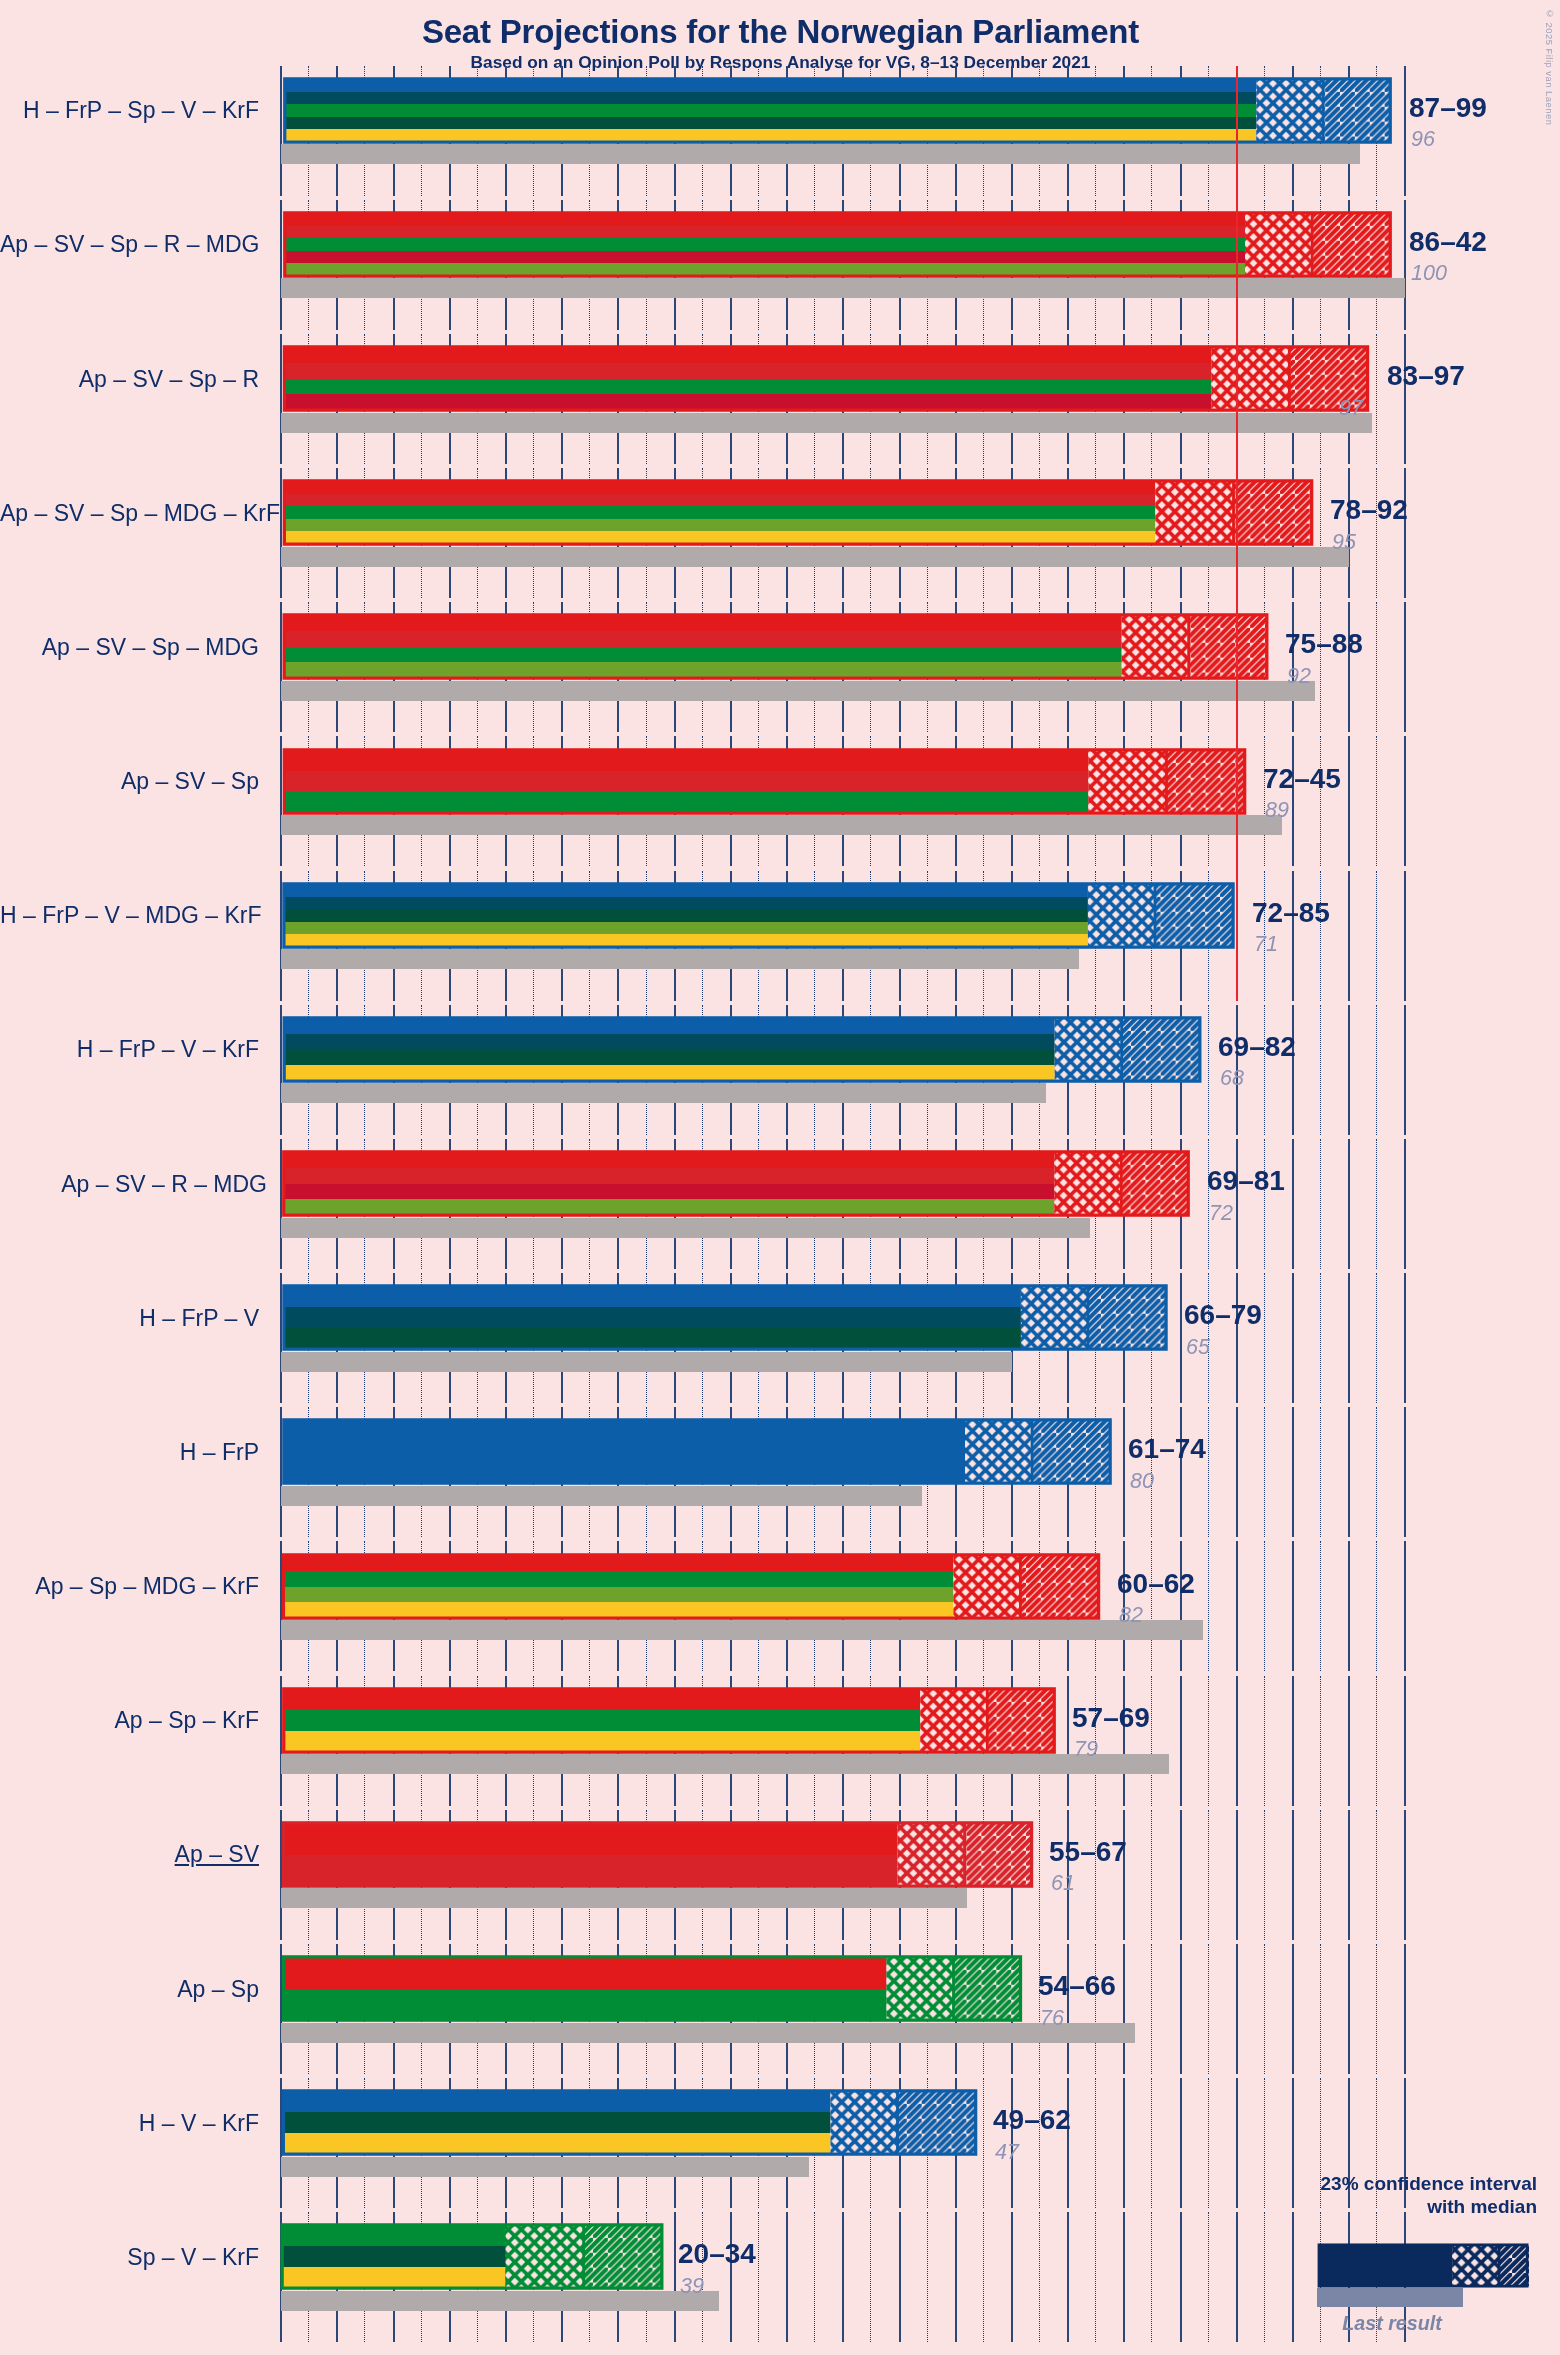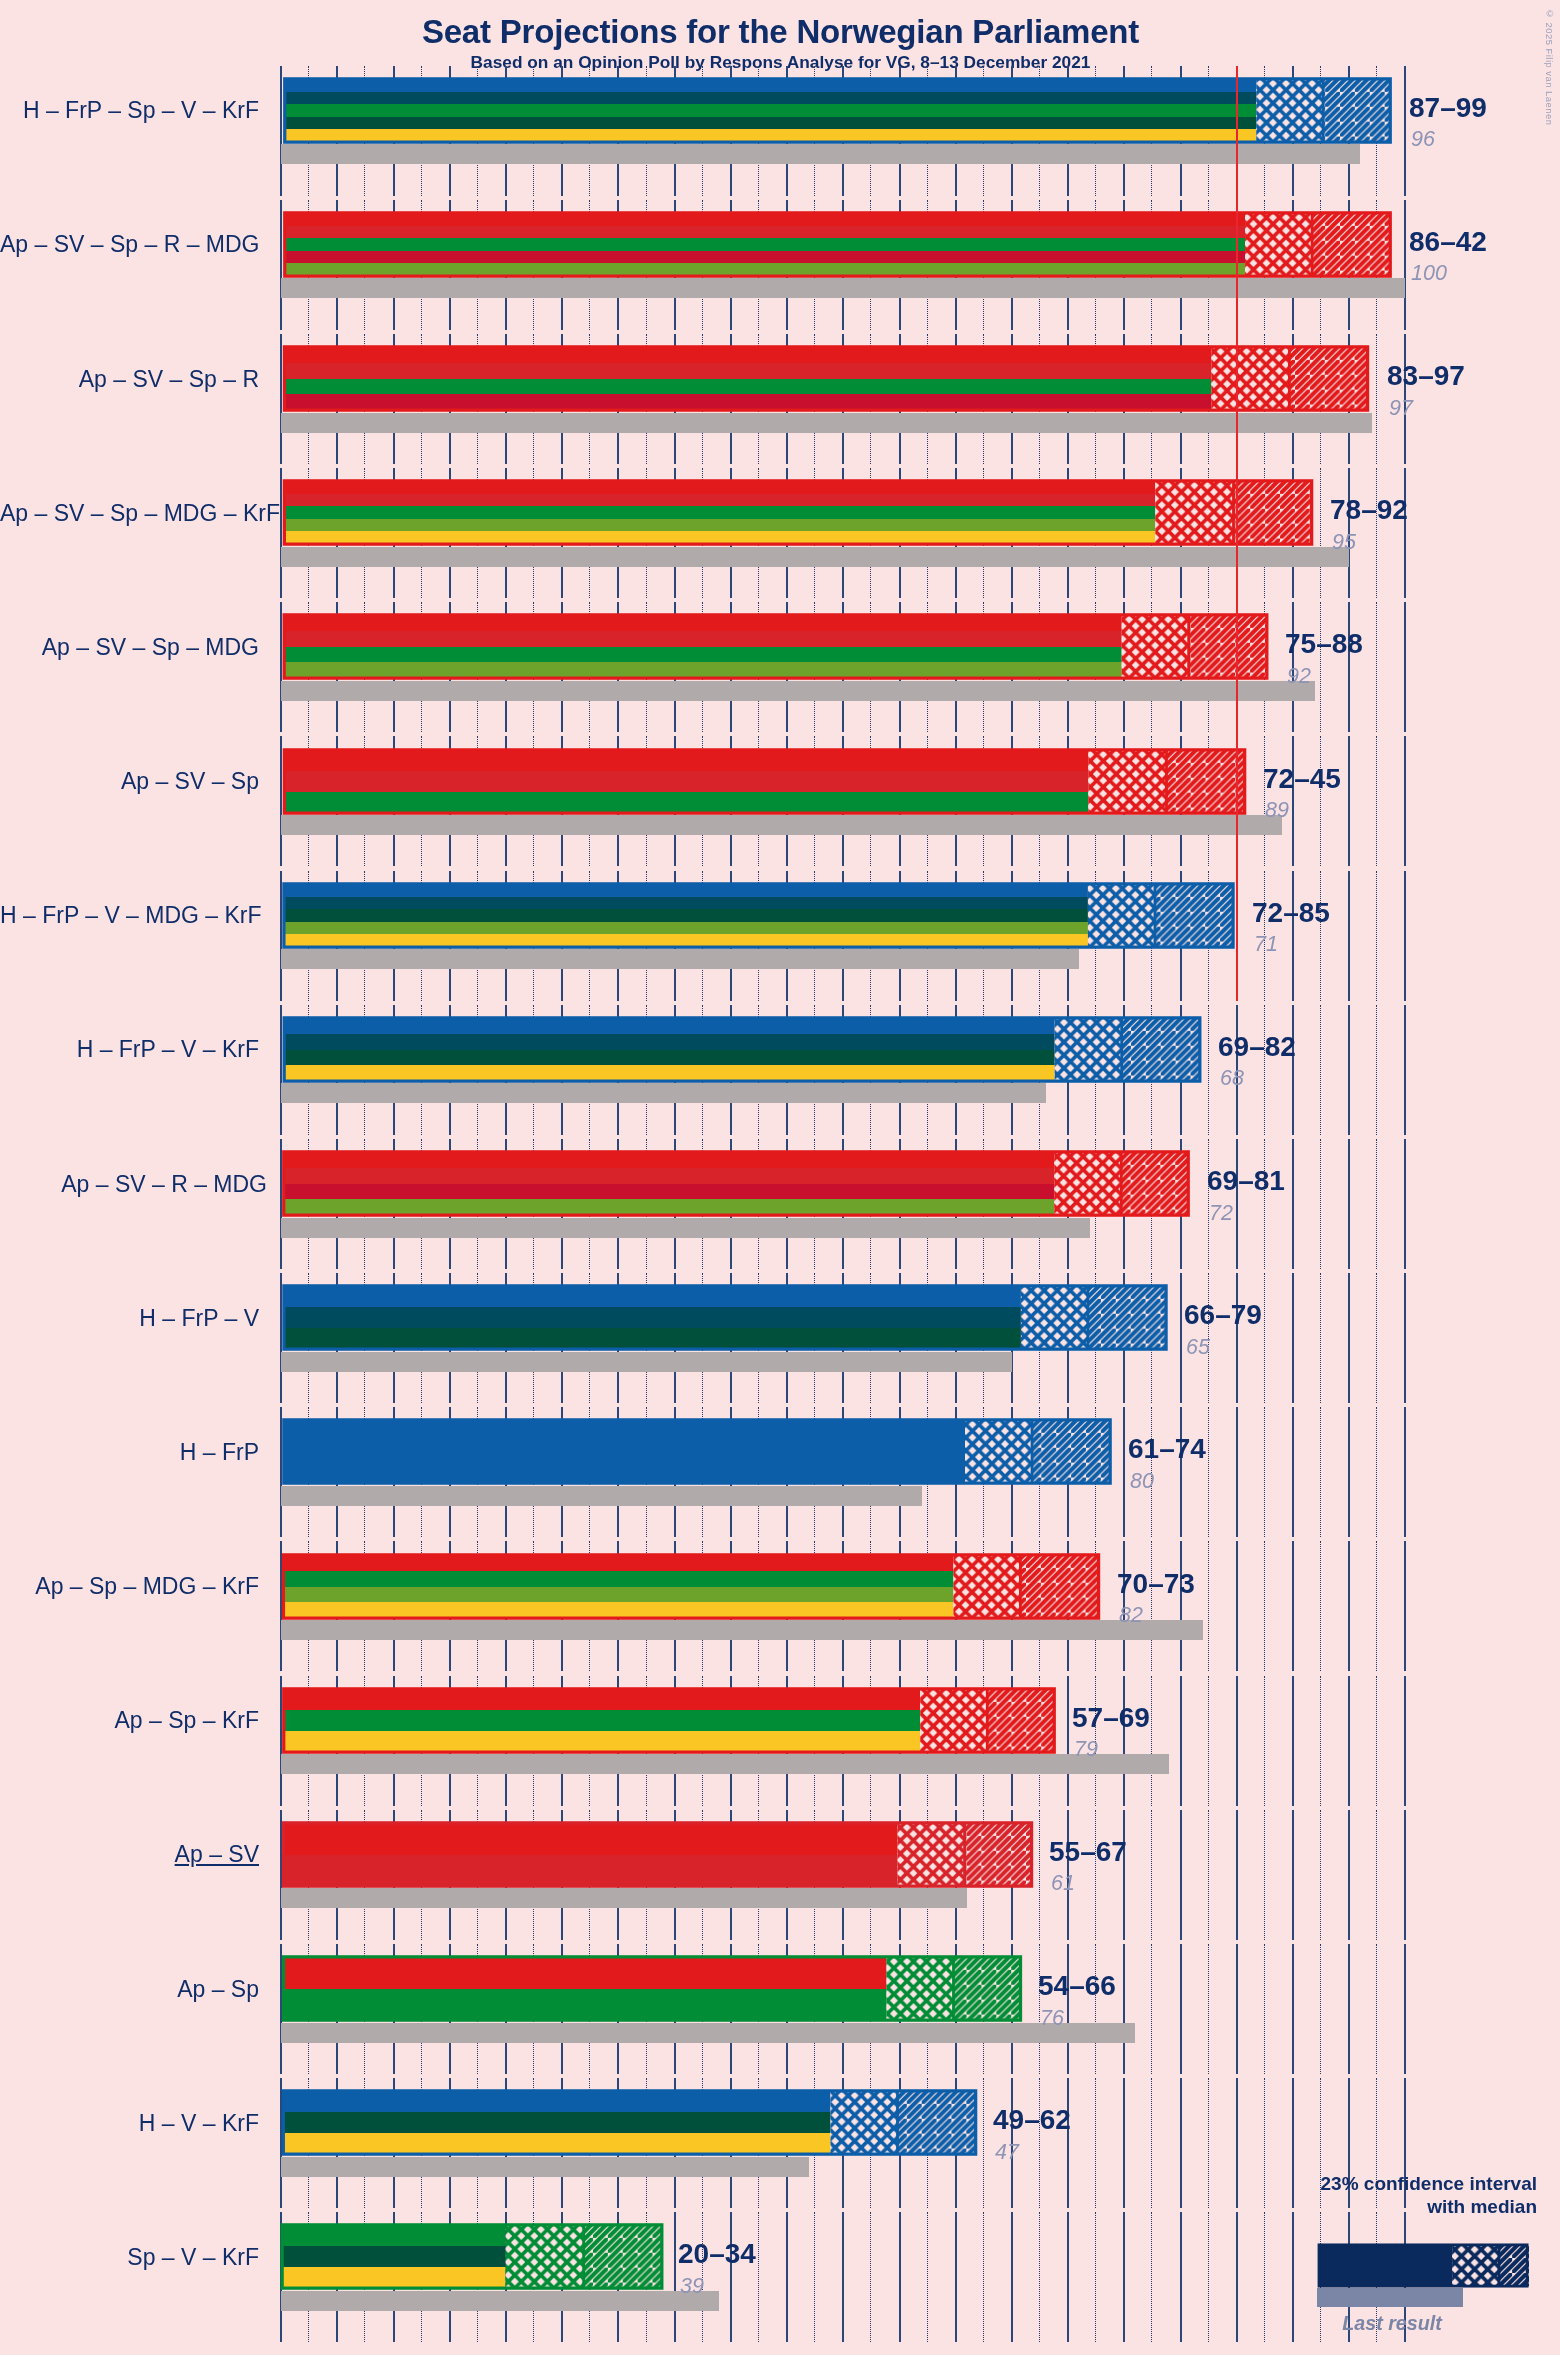--- a/index.html
+++ b/index.html
@@ -296,21 +296,21 @@
         </defs>
         <rect x="2" y="2" width="996" height="68" fill="url(#g2)"></rect>
         <rect x="998" y="2" width="84" height="68" fill="url(#x2)"></rect>
         <rect x="998" y="2" width="84" height="68" fill="url(#g2)" opacity="0.0"></rect>
         <rect x="1082" y="2" width="84" height="68" fill="url(#d2)"></rect>
         <rect x="1080.5" y="2" width="3" height="68" fill="#E31A1C"></rect>
         <rect x="2" y="2" width="1164" height="68" fill="none" stroke="#E31A1C" stroke-width="3.5"></rect>
       </svg>
       <div class="rowlabel" style="left: 0px; width: 259px; top: 368px;">Ap – SV – Sp – R</div>
       <div class="valhi" style="left: 1387px; top: 362px;">83–97</div>
-      <div class="vallo" style="left: 1389px; top: 398px;">97</div>
+      <div class="vallo" style="left: 1339px; top: 398px;">97</div>
     </div>
     <div class="row" style="top: 0px;">
       <div class="gline" style="left: 280px; top: 468px; height: 130px;"></div>
       <div class="gline dot" style="left: 308px; top: 468px; height: 130px;"></div>
       <div class="gline" style="left: 336px; top: 468px; height: 130px;"></div>
       <div class="gline dot" style="left: 364px; top: 468px; height: 130px;"></div>
       <div class="gline" style="left: 393px; top: 468px; height: 130px;"></div>
       <div class="gline dot" style="left: 421px; top: 468px; height: 130px;"></div>
       <div class="gline" style="left: 449px; top: 468px; height: 130px;"></div>
       <div class="gline dot" style="left: 477px; top: 468px; height: 130px;"></div>
@@ -966,21 +966,21 @@
           </pattern>
         </defs>
         <rect x="2" y="2" width="720" height="68" fill="url(#g11)"></rect>
         <rect x="722" y="2" width="72" height="68" fill="url(#x11)"></rect>
         <rect x="722" y="2" width="72" height="68" fill="url(#g11)" opacity="0.0"></rect>
         <rect x="794" y="2" width="84" height="68" fill="url(#d11)"></rect>
         <rect x="792.5" y="2" width="3" height="68" fill="#E31A1C"></rect>
         <rect x="2" y="2" width="876" height="68" fill="none" stroke="#E31A1C" stroke-width="3.5"></rect>
       </svg>
       <div class="rowlabel" style="left: 0px; width: 259px; top: 1575px;">Ap – Sp – MDG – KrF</div>
-      <div class="valhi" style="left: 1117px; top: 1570px;">70–73</div>
+      <div class="valhi" style="left: 1117px; top: 1570px;">60–62</div>
       <div class="vallo" style="left: 1119px; top: 1605px;">82</div>
     </div>
     <div class="row" style="top: 0px;">
       <div class="gline" style="left: 280px; top: 1676px; height: 130px;"></div>
       <div class="gline dot" style="left: 308px; top: 1676px; height: 130px;"></div>
       <div class="gline" style="left: 336px; top: 1676px; height: 130px;"></div>
       <div class="gline dot" style="left: 364px; top: 1676px; height: 130px;"></div>
       <div class="gline" style="left: 393px; top: 1676px; height: 130px;"></div>
       <div class="gline dot" style="left: 421px; top: 1676px; height: 130px;"></div>
       <div class="gline" style="left: 449px; top: 1676px; height: 130px;"></div>

